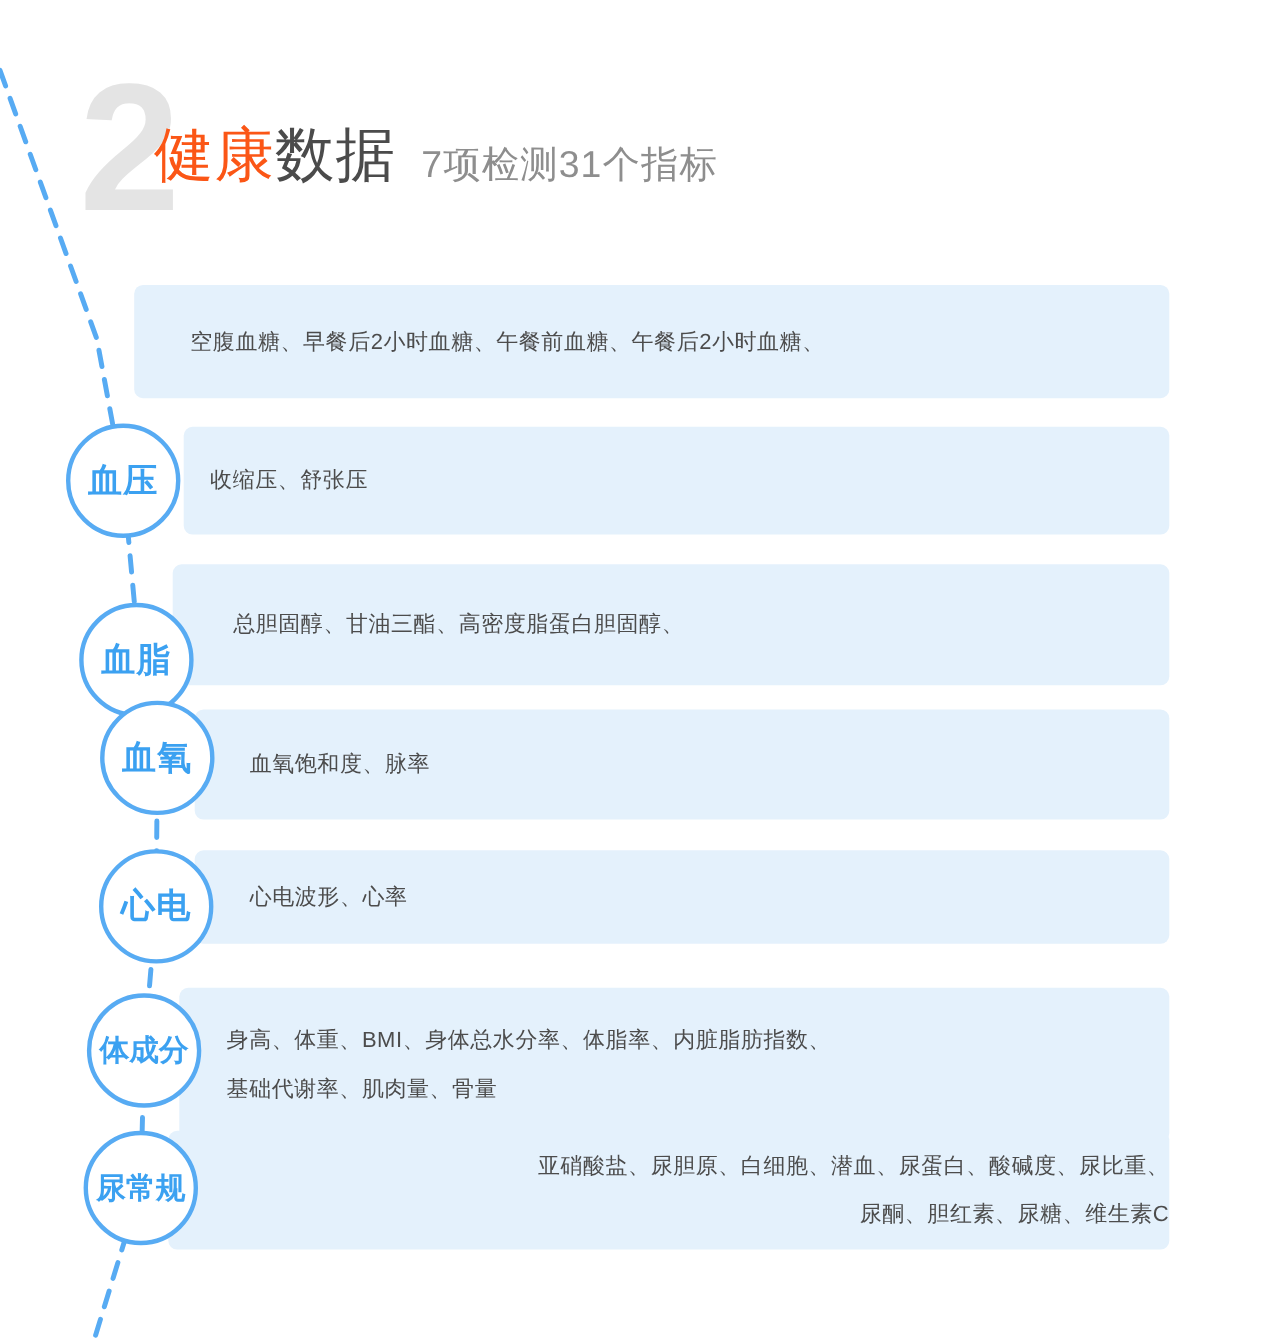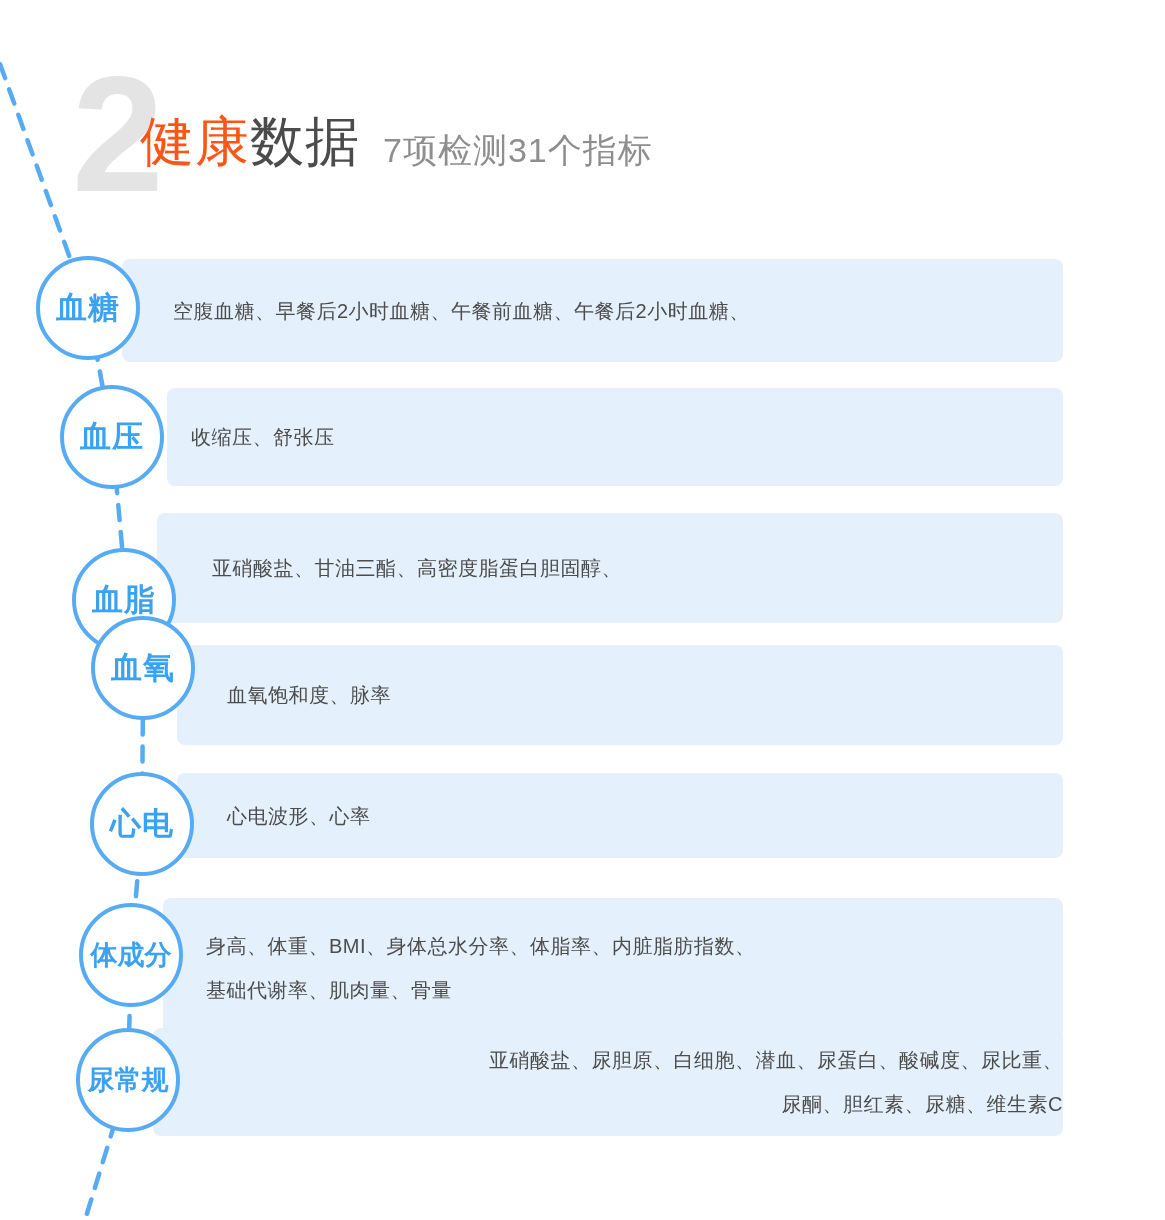--- a/index.html
+++ b/index.html
@@ -63,42 +63,39 @@
     <polyline points="0,64 88,308 112,437 124,568 143,696 142,824 131,955 128,1080 85,1220" fill="none" stroke="#57abf3" stroke-width="4.5" stroke-dasharray="15 12" stroke-linecap="round" stroke-linejoin="round"></polyline>
   </svg>
 
   <div class="big-number">2</div>
   <div class="title"><span class="hl">健康</span><span class="rest">数据</span></div>
   <div class="subtitle">7项检测31个指标</div>
 
   <div class="panel" style="left:122px;top:259px;width:941px;height:103px;padding-left:51px;">
     <div class="pline">空腹血糖、早餐后2小时血糖、午餐前血糖、午餐后2小时血糖、</div>
   </div>
-  <div class="circle" style="left:36px;top:256px;">
-    <span class="circle-label">血糖</span>
-  </div>
 
   <div class="panel" style="left:167px;top:388px;width:896px;height:98px;padding-left:24px;">
     <div class="pline">收缩压、舒张压</div>
   </div>
   <div class="circle" style="left:60px;top:385px;">
     <span class="circle-label">血压</span>
   </div>
 
   <div class="panel" style="left:157px;top:513px;width:906px;height:110px;padding-left:55px;">
-    <div class="pline">亚硝酸盐、甘油三酯、高密度脂蛋白胆固醇、</div>
+    <div class="pline">总胆固醇、甘油三酯、高密度脂蛋白胆固醇、</div>
   </div>
   <div class="circle" style="left:72px;top:548px;">
     <span class="circle-label">血脂</span>
   </div>
 
   <div class="panel" style="left:177px;top:645px;width:886px;height:100px;padding-left:50px;">
     <div class="pline">血氧饱和度、脉率</div>
   </div>
-  <div class="circle" style="left:91px;top:616px;">
+  <div class="circle" style="left:91px;top:637px;">
     <span class="circle-label">血氧</span>
   </div>
 
   <div class="panel" style="left:177px;top:773px;width:886px;height:85px;padding-left:50px;">
     <div class="pline">心电波形、心率</div>
   </div>
   <div class="circle" style="left:90px;top:772px;">
     <span class="circle-label">心电</span>
   </div>
 

